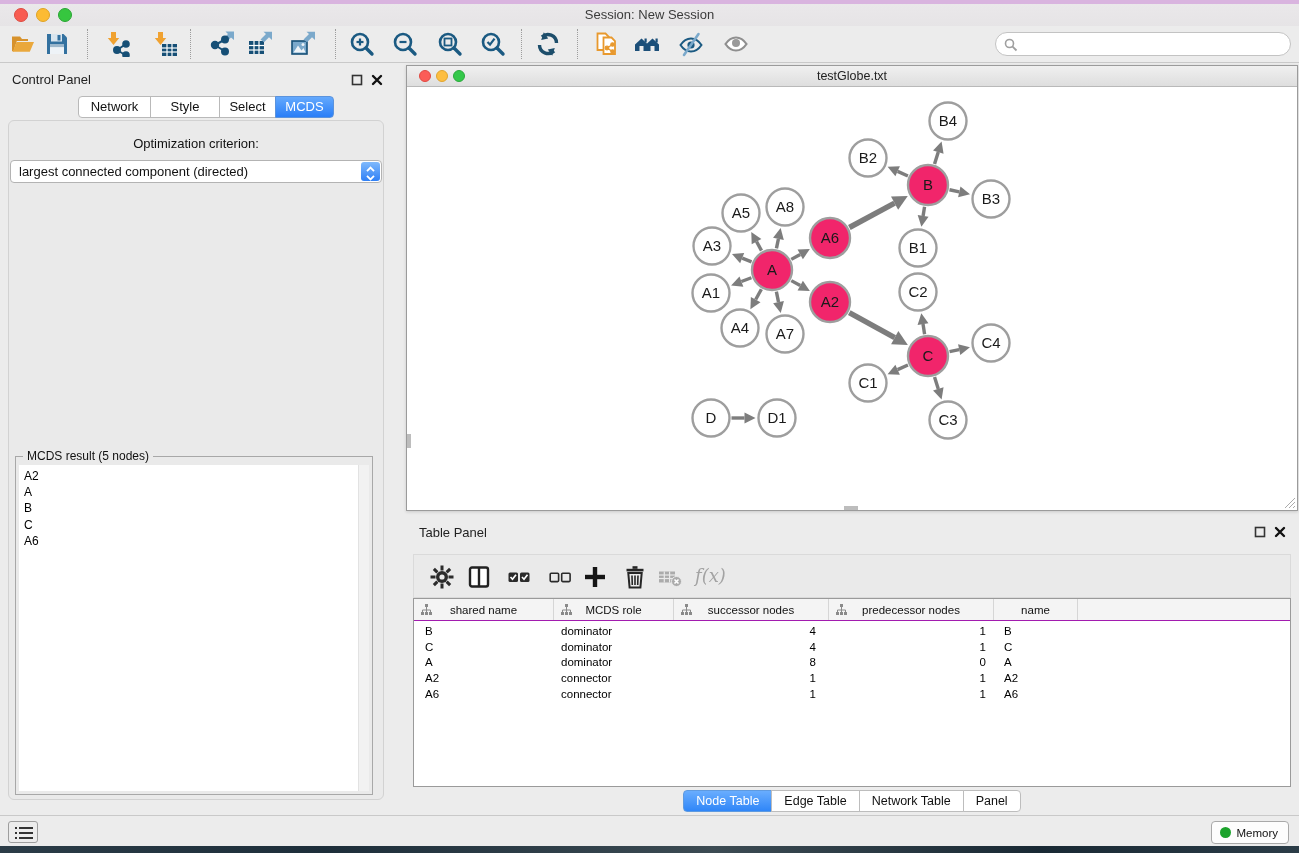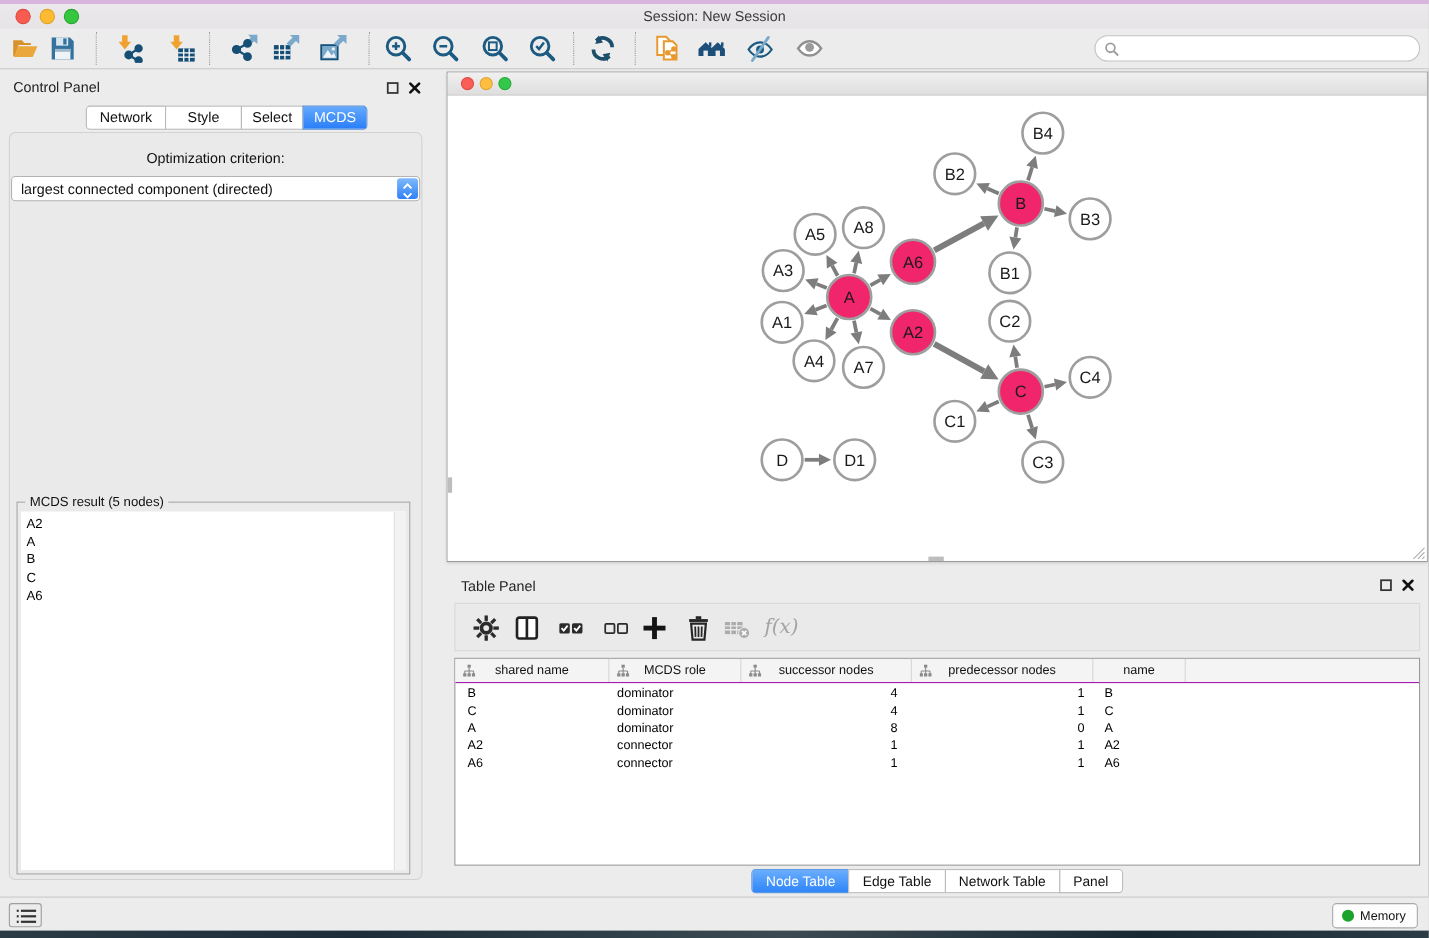--- a/index.html
+++ b/index.html
@@ -65,21 +65,21 @@
   .nt-light.green{left:46px;background:#34c84a;border:1px solid #2aa93c;}
   .nt-title{position:absolute;left:0;right:0;top:3px;text-align:center;font-size:12.5px;color:#222;}
   .net-canvas{position:absolute;left:0;top:21px;right:0;bottom:0;background:#fff;overflow:hidden;}
   .nub-left{position:absolute;left:0;top:347px;width:4px;height:14px;background:#bdbdbd;}
   .nub-bottom{position:absolute;left:437px;bottom:0;width:14px;height:4px;background:#bdbdbd;}
   .grip{position:absolute;right:1px;bottom:1px;}
 
   
   .table-panel{position:absolute;left:405px;top:518px;width:894px;height:297px;}
   .tp-title{position:absolute;left:14px;top:7px;font-size:13px;color:#222;}
-  .tp-toolbar{position:absolute;left:8px;right:8px;top:30px;height:44px;background:#eaeaea;border:1px solid #dadada;}
+  .tp-toolbar{position:absolute;left:8px;right:8px;top:36px;height:44px;background:#eaeaea;border:1px solid #dadada;}
   .tbi{position:absolute;top:9px;width:26px;height:26px;}
   .fx{position:absolute;top:10px;font-family:"DejaVu Serif",serif;font-style:italic;font-size:18px;color:#a3a3a3;}
   .tp-table{position:absolute;left:8px;right:8px;top:80px;height:189px;background:#fff;border:1px solid #9a9a9a;}
   .thead{display:flex;height:22px;background:#f4f4f4;border-bottom:1px solid #a21caf;font-size:11.5px;}
   .th{position:relative;display:flex;align-items:center;justify-content:center;border-right:1px solid #d6d6d6;height:100%;}
   .th svg{position:absolute;left:7px;top:5px;}
   .th.filler{flex:1;border-right:none;}
   .c0{width:140px;}.c1{width:120px;}.c2{width:155px;}.c3{width:165px;}.c4{width:84px;}
   .tbody{padding-top:2px;}
   .trow{display:flex;height:15.8px;font-size:11.5px;align-items:center;color:#000;}
@@ -319,20 +319,21 @@
         </div>
       </div>
     </div>
   </div>
 
   <div class="net-window">
     <div class="net-titlebar">
       <span class="nt-light red"></span>
       <span class="nt-light yellow"></span>
       <span class="nt-light green"></span>
+      <div class="nt-title">testGlobe.txt</div>
     </div>
     <div class="net-canvas">
       <svg width="892" height="424" viewBox="0 0 892 424">
           <line x1="344.4146596993366" y1="190.76168568713538" x2="334.41016180779826" y2="194.5338734167318" stroke="#7d7d7d" stroke-width="3.4"></line>
           <polygon points="324.11749165746653,198.4147162602995 332.4697403860144,189.38753834156594 336.3505832295821,199.68020849189767" fill="#7d7d7d"></polygon>
           <line x1="344.5735128005243" y1="174.8294051202097" x2="335.1754924537709" y2="171.07019698150836" stroke="#7d7d7d" stroke-width="3.4"></line>
           <polygon points="324.9622488540331,166.98489954161323 337.2181411737185,165.96357518163944 333.13284373382334,176.17681878137728" fill="#7d7d7d"></polygon>
           <line x1="354.3722984559506" y1="202.26270904858947" x2="348.70001364461837" y2="212.5437252691292" stroke="#7d7d7d" stroke-width="3.4"></line>
           <polygon points="343.3861628725937,222.17507979342392 343.884336382471,209.88679988311685 353.5156909067657,215.20065065514154" fill="#7d7d7d"></polygon>
           <line x1="354.48901716798036" y1="163.67335414757676" x2="349.5275882745745" y2="154.5507268274434" stroke="#7d7d7d" stroke-width="3.4"></line>

